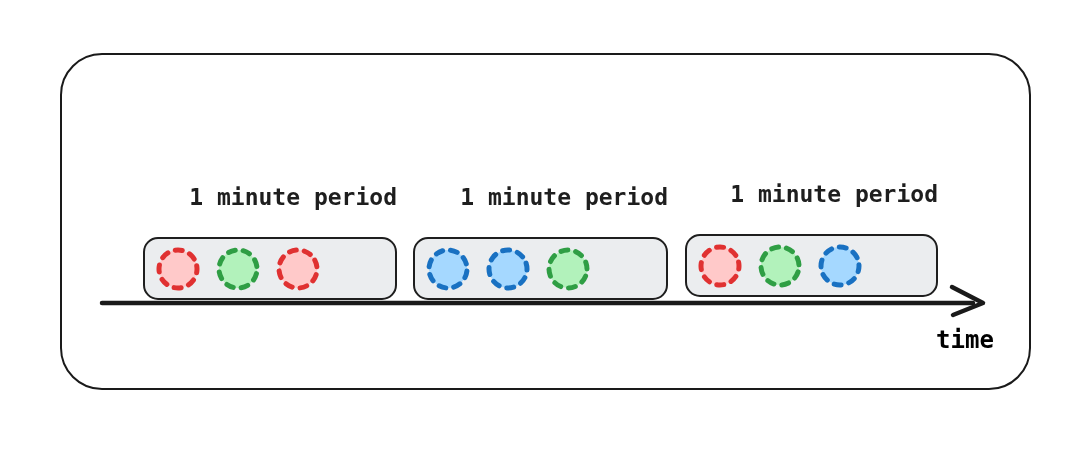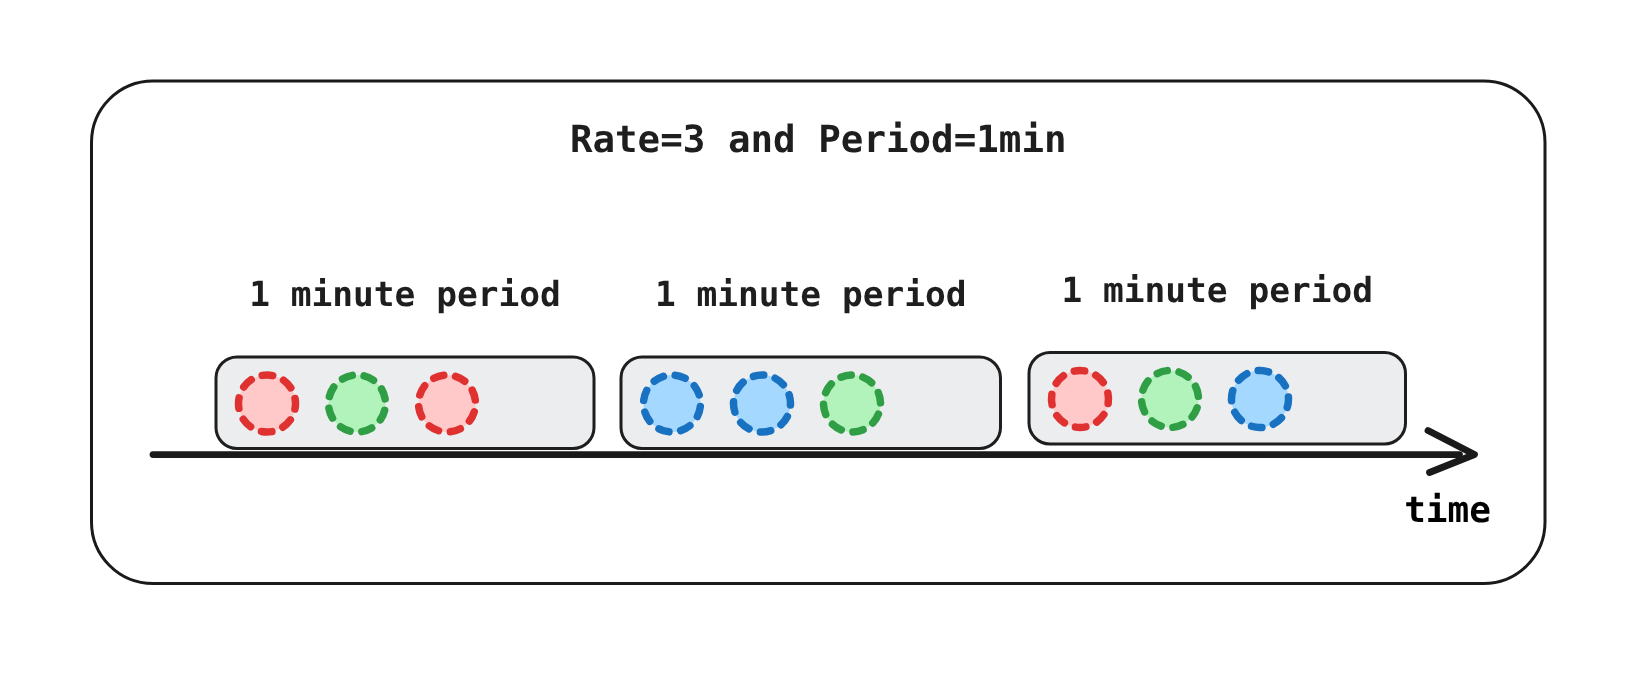--- a/index.html
+++ b/index.html
@@ -30,21 +30,21 @@
     font-weight: 600;
     letter-spacing: 0px;
     color: #1e1e1e;
   }
   .period-group { position: absolute; }
   .g1 { left: 143px; top: 184px; width: 254px; }
   .g2 { left: 413px; top: 184px; width: 255px; }
   .g3 { left: 685px; top: 181px; width: 253px; }
   .period-label {
     width: 100%;
-    text-align: center;
+    text-align: right;
     font-size: 23px;
     font-weight: 600;
     margin-bottom: 27px;
     white-space: nowrap;
     color: #1e1e1e;
   }
   .period-box {
     width: 100%;
     height: 63px;
     box-sizing: border-box;
@@ -73,21 +73,20 @@
     color: #000000;
   }
 </style>
 </head>
 <body>
 
 <div class="stage">
 
   <div class="frame"></div>
 
-  <div class="title">Rate=3 and Period=1min</div>
 
   <div class="period-group g1">
     <div class="period-label">1 minute period</div>
     <div class="period-box">
       <span class="dot">
         <svg width="46" height="46" viewBox="0 0 46 46">
             <circle cx="23" cy="23" r="19" stroke-width="5" fill="#ffc9c9" stroke="#e03131" stroke-dasharray="7 7.92" stroke-linecap="round" transform="rotate(-10 23 23)"></circle>
           </svg>
       </span>
       <span class="dot">

